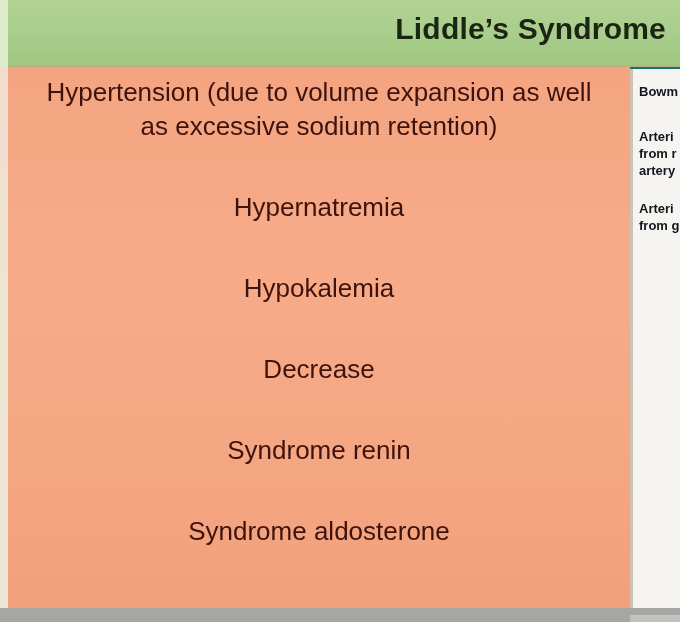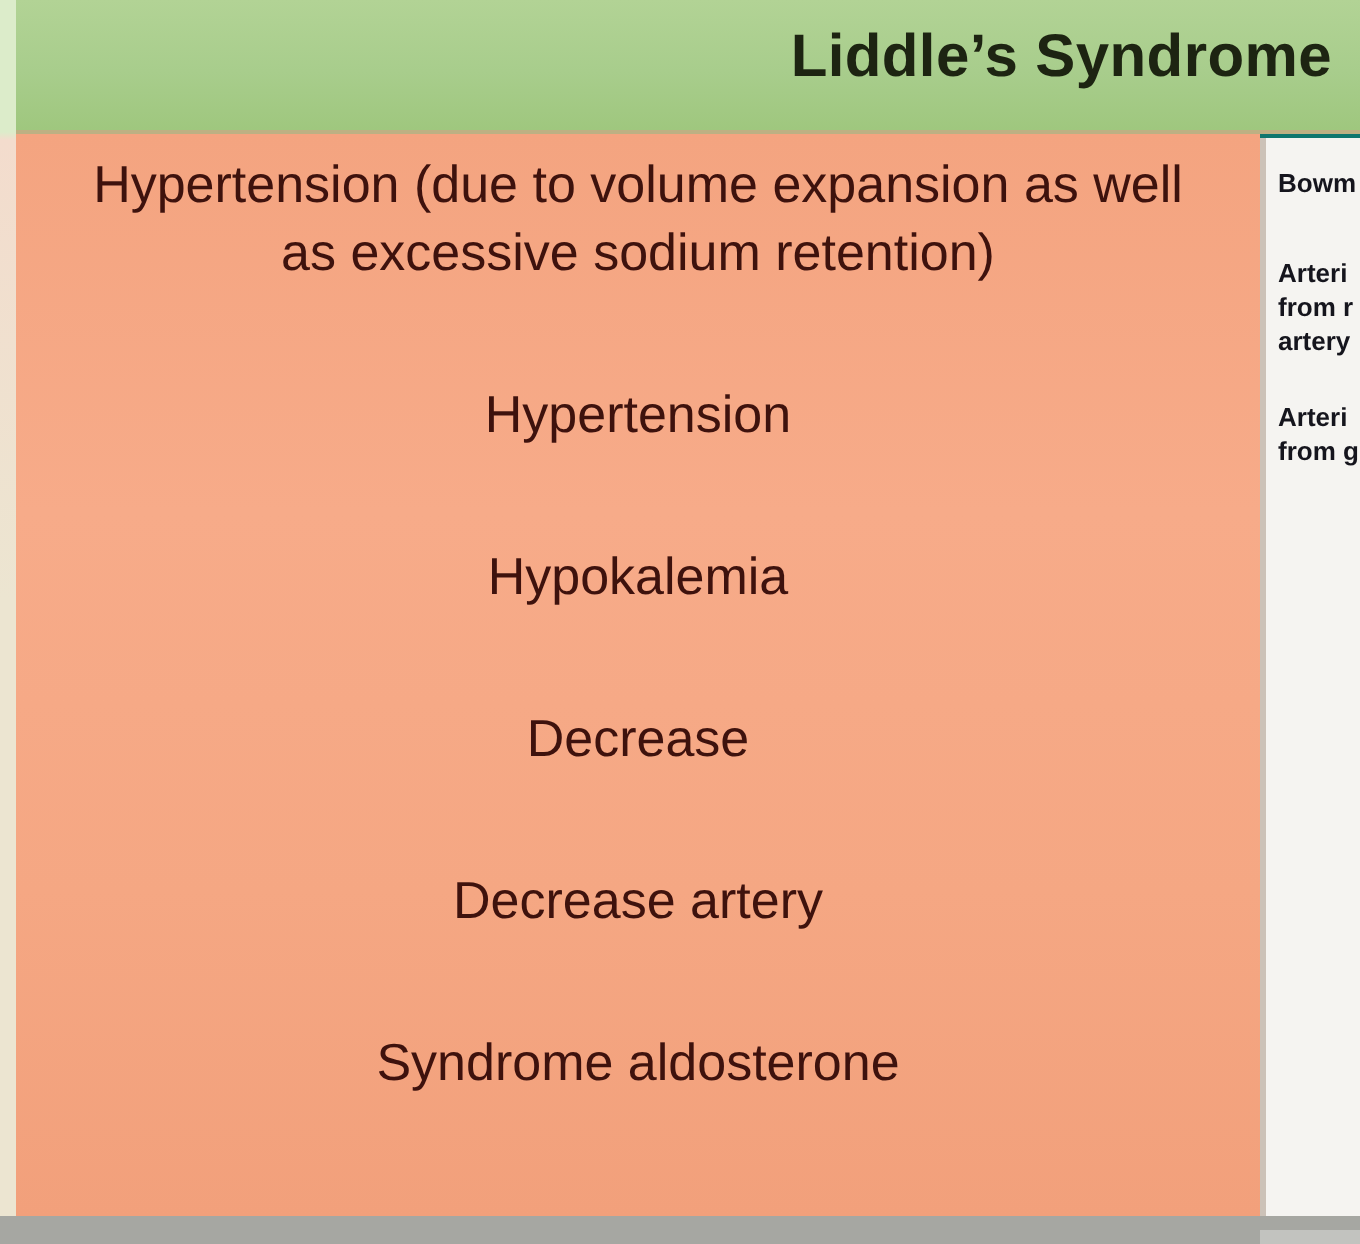--- a/index.html
+++ b/index.html
@@ -81,24 +81,24 @@
 
   <div class="left-strip"></div>
 
   <div class="header">
     <div class="title">Liddle’s Syndrome</div>
   </div>
 
   <div class="salmon-panel">
     <div class="symptom">Hypertension (due to volume expansion as well
 as excessive sodium retention)</div>
-    <div class="symptom">Hypertension</div>
+    <div class="symptom">Hypernatremia</div>
     <div class="symptom">Hypokalemia</div>
     <div class="symptom">Decrease</div>
-    <div class="symptom">Decrease artery</div>
+    <div class="symptom">Syndrome renin</div>
     <div class="symptom">Syndrome aldosterone</div>
   </div>
 
   <div class="side-panel">
     <div class="side-block b1">Bowm</div>
     <div class="side-block b2">Arteri
 from r
 artery</div>
     <div class="side-block b3">Arteri
 from g</div>

